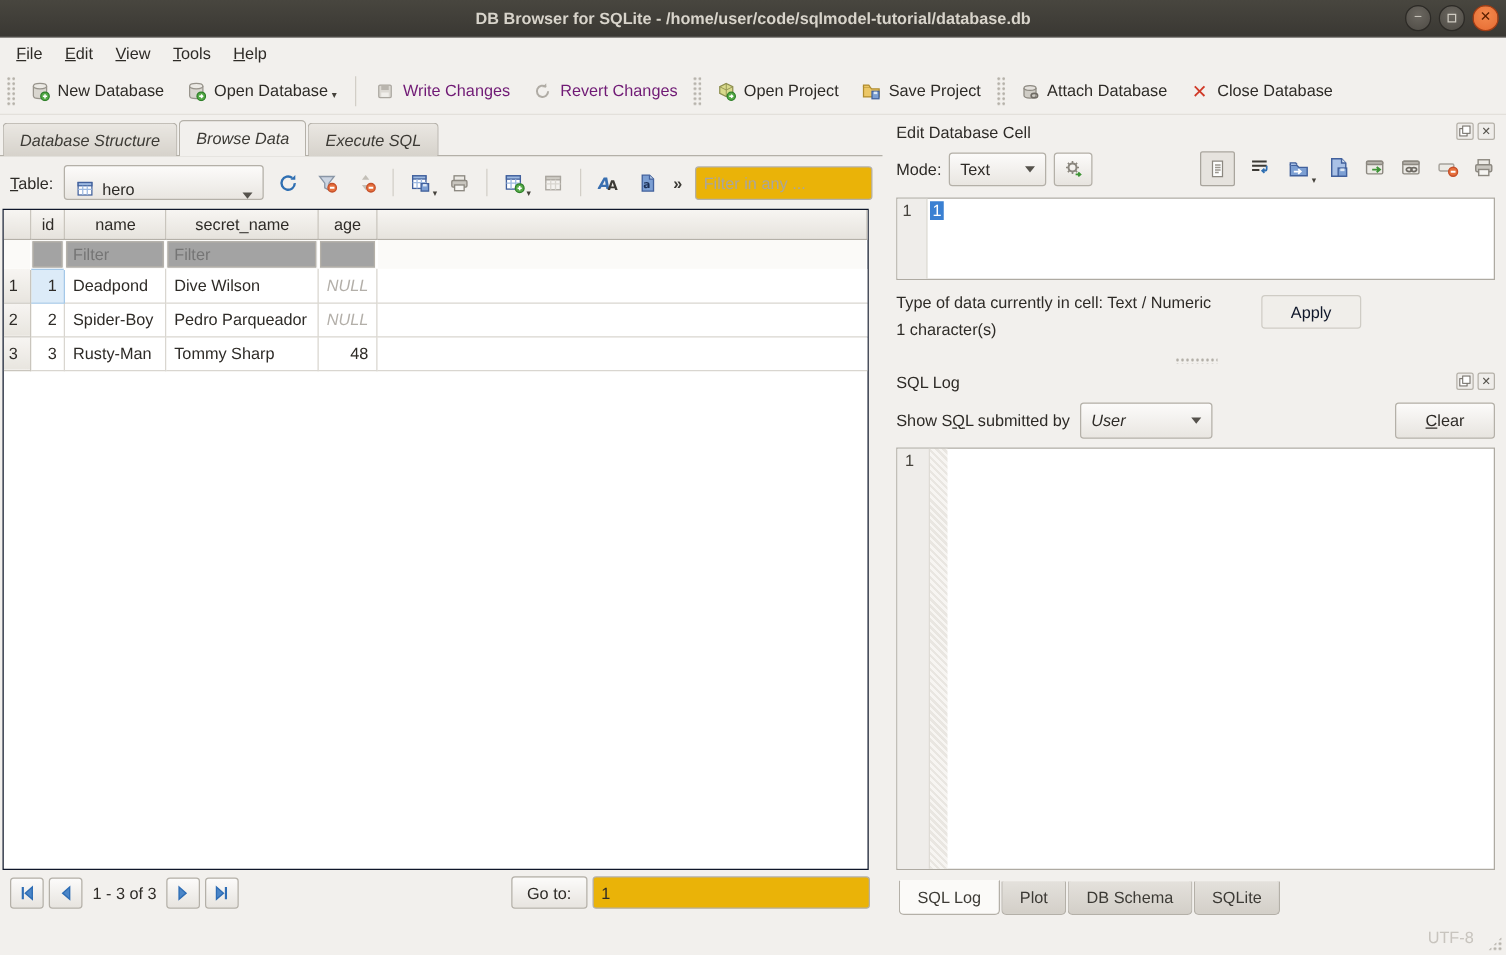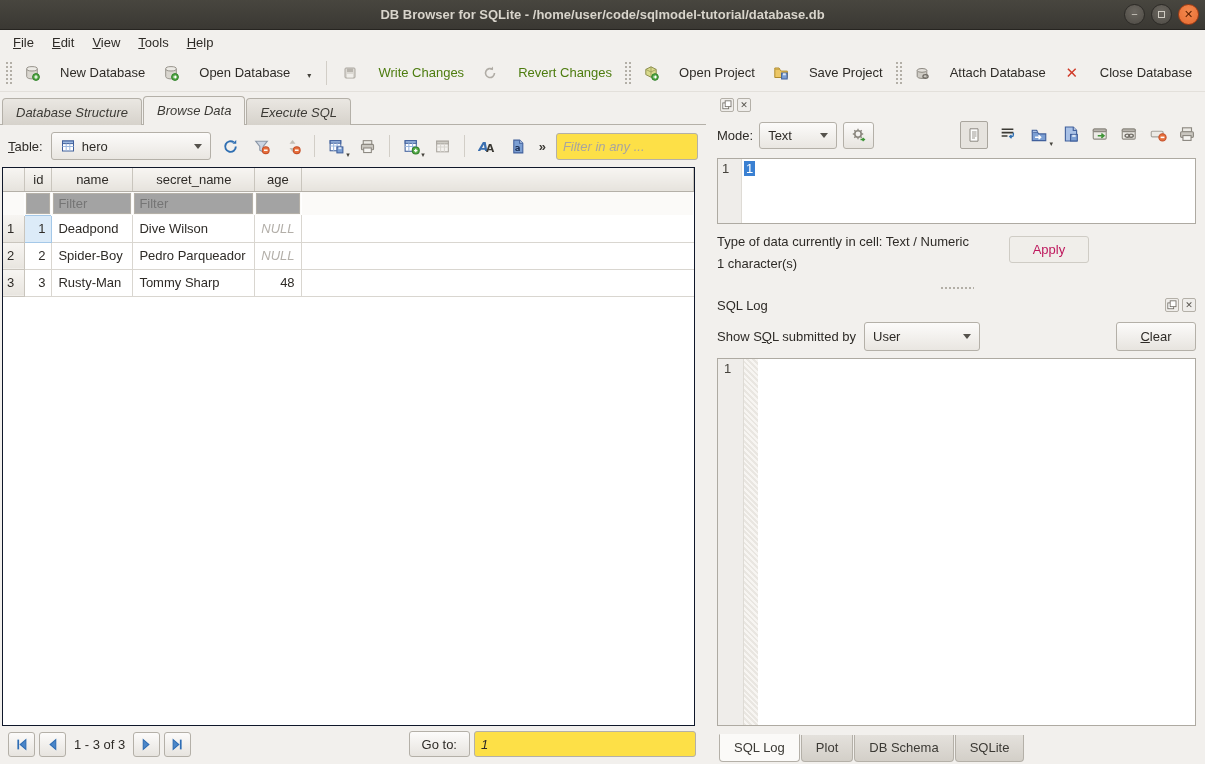--- a/index.html
+++ b/index.html
@@ -18,48 +18,48 @@
 
   
   .menubar { height:24px; display:flex; align-items:center; padding-left:4px; flex:none; }
   .menu-item { padding:3px 9px; cursor:default; }
   u { text-decoration:underline; }
 
   
   .toolbar { height:38px; display:flex; align-items:center; padding:0 2px; flex:none; border-bottom:1px solid #e3e0db; }
   .tb-handle { width:7px; height:24px; margin:0 3px; background-image:radial-gradient(#b3afa7 1px, transparent 1.2px); background-size:4px 4px; }
   .tb-sep { width:1px; height:24px; background:#d2cec7; margin:0 6px; }
-  .tb-btn { display:flex; align-items:center; gap:20px; padding:5px 9px; border-radius:3px; white-space:nowrap; position:relative; }
-  .tb-btn.disabled { color:#4d7c0f; }
+  .tb-btn { display:flex; align-items:center; gap:6px; padding:5px 9px; border-radius:3px; white-space:nowrap; position:relative; }
+  .tb-btn.disabled { color:#701a75; }
   .icon16 { width:16px; height:16px; display:inline-block; flex:none; position:relative; }
   .caret { font-size:8px; color:#45423c; align-self:flex-end; margin:0 0 1px -3px; }
   .redx { color:#d03a28; font-weight:bold; font-size:15px; width:16px; text-align:center; }
 
   
   .main { flex:1; display:flex; min-height:0; }
   .left-pane { width:706px; flex:none; display:flex; flex-direction:column; min-height:0; }
   .vsplit { width:6px; flex:none; }
   .right-pane { flex:1; display:flex; flex-direction:column; min-height:0; padding:2px 9px 0 5px; }
 
   
   .tabs { height:33px; display:flex; align-items:flex-end; padding:4px 0 0 2px; border-bottom:1px solid #b4b0a8; flex:none; }
   .tab { padding:6px 13px 5px; background:linear-gradient(#eae7e2,#d6d2cb); border:1px solid #b4b0a8; border-bottom:none; border-radius:4px 4px 0 0; margin-right:1px; position:relative; top:1px; color:#3c3a35;font-style:italic; }
   .tab.active { background:#f2f0ed; padding-bottom:7px; font-weight:normal; z-index:2; top:1px; }
 
   
   .browse-bar { height:42px; display:flex; align-items:center; padding:0 8px; gap:8px; flex:none; }
   .combo { display:flex; align-items:center; gap:6px; background:linear-gradient(#fcfbfa,#e9e6e1); border:1px solid #b4b0a8; border-radius:3px; height:28px; padding:0 8px; }
   .combo .arrow { width:0; height:0; border-left:4px solid transparent; border-right:4px solid transparent; border-top:5px solid #55524c; margin-left:auto; }
-  .table-combo { width:166px; }
+  .table-combo { width:166px;align-items:flex-end; }
   .mini-sep { width:1px; height:22px; background:#d2cec7; margin:0 2px; }
   .tool-ico { width:24px; height:24px; display:flex; align-items:center; justify-content:center; position:relative; }
   .tool-ico .dd { position:absolute; right:-2px; bottom:-1px; font-size:7px; color:#45423c; }
   .overflow { font-weight:bold; color:#3c3a35; margin:0 2px; }
   input { font-family:"Liberation Sans","DejaVu Sans",sans-serif; font-size:13px; color:#2e2b27; }
-  .text-input { border:1px solid #b4b0a8; border-radius:3px; background:#fde047; height:27px; padding:0 6px;font-style:italic; }
+  .text-input { border:1px solid #b4b0a8; border-radius:3px; background:#eab308; height:27px; padding:0 6px; }
   .text-input::placeholder { color:#a9a59e; }
   .filter-any { width:142px; }
 
   
   .grid-wrap { flex:1; margin:0 11px 2px 2px; background:#fff; border:1px solid #0f172a; overflow:hidden; min-height:0; }
   table.grid { border-collapse:collapse; table-layout:fixed; }
   .grid col.c-num { width:22px; } .grid col.c-id { width:27px; } .grid col.c-name { width:81px; }
   .grid col.c-secret { width:122px; } .grid col.c-age { width:45px; } .grid col.c-fill { width:395px; }
   .grid th { background:linear-gradient(#f7f5f2,#e6e3dd); border-right:1px solid #c9c5bd; border-bottom:1px solid #b4b0a8; font-weight:normal; height:23px; padding:0 4px; }
   .grid td { border-right:1px solid #d9d6d0; border-bottom:1px solid #d9d6d0; height:27px; padding:0 6px; background:#fff; overflow:hidden; white-space:nowrap; }
@@ -88,26 +88,26 @@
   .sq-btn { width:31px; height:27px; background:linear-gradient(#fcfbfa,#e7e4df); border:1px solid #b4b0a8; border-radius:3px; display:flex; align-items:center; justify-content:center; position:relative; }
   .cell-icons { display:flex; align-items:center; gap:11px; margin-left:auto; }
   .pressed { border:1px solid #a9a59d; background:#e6e3de; border-radius:2px; width:28px; height:28px; display:flex; align-items:center; justify-content:center; }
   .editor { height:66px; border:1px solid #aeaaa2; background:#fff; display:flex; flex:none; margin-top:4px; }
   .editor .gutter { width:24px; background:#efedea; border-right:1px solid #dedbd5; padding:2px 4px 0 4px; color:#45423c; }
   .editor .content { flex:1; padding:2px 2px; }
   .sel { background:#3a80d2; color:#fff; padding:0 2px; }
   .cell-info { display:flex; align-items:flex-start; padding:10px 0 4px; flex:none; }
   .cell-info .lines div { margin-bottom:7px; }
   .btn { height:27px; padding:0 14px; background:linear-gradient(#fcfbfa,#e7e4df); border:1px solid #b4b0a8; border-radius:3px; display:flex; align-items:center; justify-content:center; }
-  .btn.disabled { background:#f0eeea; border-color:#cfccc5; color:#be185d;margin-left:40px; }
+  .btn.disabled { background:#f0eeea; border-color:#cfccc5; color:#0f172a;margin-left:40px; }
   .apply { margin-left:auto; width:80px; margin-top:2px; }
   .hsplit-dots { height:12px; flex:none; display:flex; align-items:center; justify-content:center; }
   .hsplit-dots span { width:34px; height:5px; background-image:radial-gradient(#b3afa7 1px, transparent 1.2px); background-size:4px 4px; }
   .show-row { display:flex; align-items:center; gap:8px; height:40px; flex:none; }
-  .user-combo { width:116px; height:29px; }
+  .user-combo { width:106px; height:29px;font-style:italic; }
   .clear-btn { margin-left:auto; width:80px; height:29px; }
   .log-area { flex:1; border:1px solid #aeaaa2; background:#fff; display:flex; min-height:0; margin-top:2px; }
   .log-area .gutter { width:26px; background:#efedea; border-right:1px solid #dedbd5; padding:2px 4px 0 6px; color:#45423c; }
   .log-area .hatch { width:14px; background:repeating-linear-gradient(45deg,#e9e6e1 0 2px,#f7f5f2 2px 4px); }
   .log-area .content { flex:1; }
 
   
   .bottom-tabs { height:30px; display:flex; align-items:flex-start; padding:1px 0 0 2px; flex:none; margin-top:8px; }
   .btab { padding:5px 14px 6px; background:linear-gradient(#e4e1dc,#d3cfc8); border:1px solid #b4b0a8; border-top:none; border-radius:0 0 4px 4px; margin-right:1px; color:#3c3a35; }
   .btab.active { background:#fbfaf8; border-top:1px solid #fbfaf8; margin-top:-1px; }
@@ -388,20 +388,21 @@
         <div class="goto-btn">Go to:</div>
         <input class="text-input goto-input" value="1" style="">
       </div>
     </div>
 
     <div class="vsplit"></div>
 
     <div class="right-pane">
 
       <div class="dock-head">
+        <span class="dock-title">Edit Database Cell</span>
         <span class="dock-ico">
             <svg viewBox="0 0 12 12" width="10" height="10">
               <rect x="1" y="3.5" width="7" height="7" fill="#fff" stroke="#6f6b64"></rect>
               <rect x="3.8" y="1" width="7" height="7" fill="#fff" stroke="#6f6b64"></rect>
             </svg>
           </span>
         <span class="dock-ico">✕</span>
       </div>
 
       <div class="mode-row">
@@ -511,14 +512,18 @@
 
       <div class="bottom-tabs">
         <div class="btab active">SQL Log</div>
         <div class="btab">Plot</div>
         <div class="btab">DB Schema</div>
         <div class="btab">SQLite</div>
       </div>
     </div>
   </div>
 
+  <div class="statusbar">
+    <span>UTF-8</span>
+    <div class="grip"></div>
+  </div>
 
 </div>
 
 </body></html>

